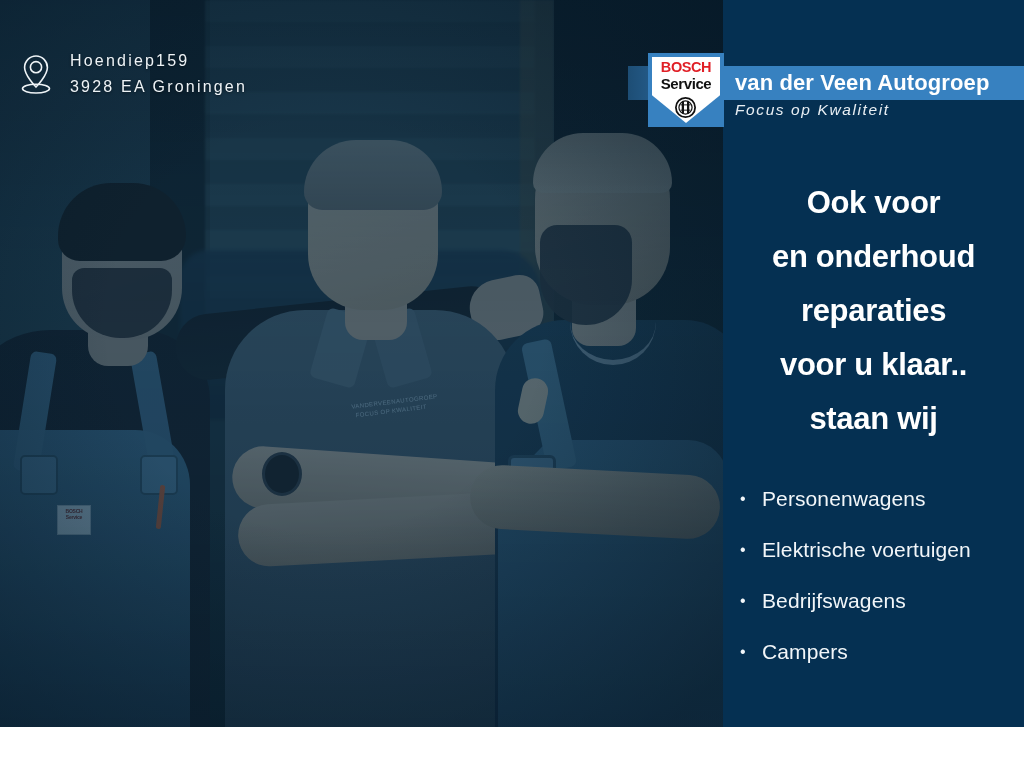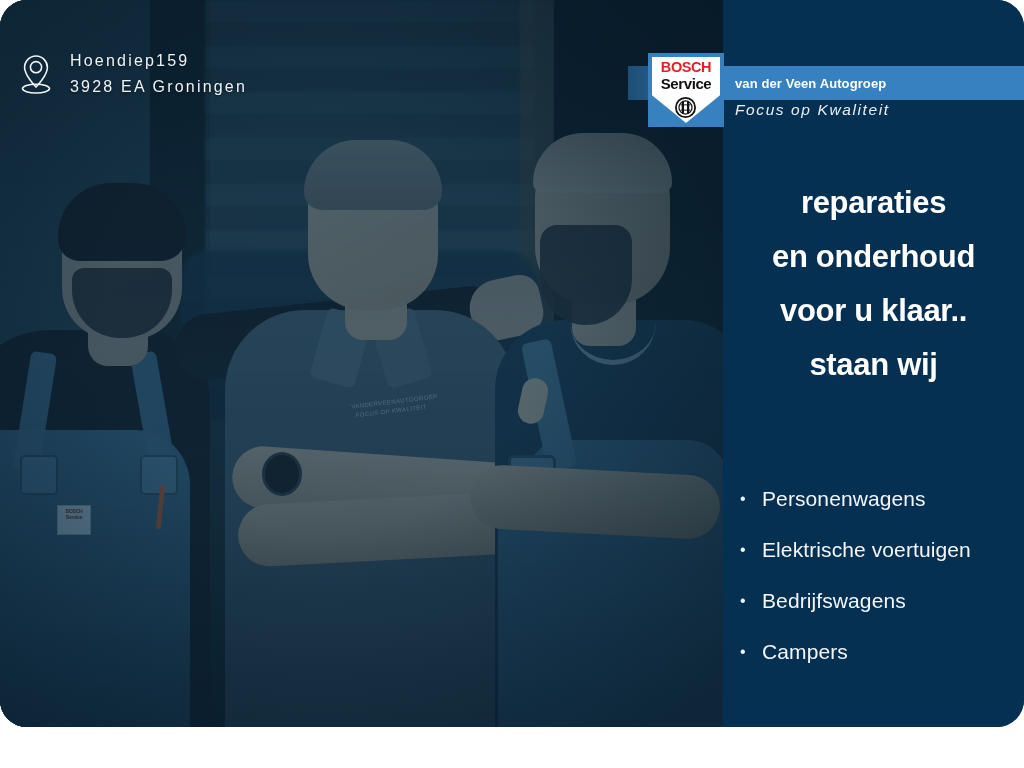--- a/index.html
+++ b/index.html
@@ -14,21 +14,20 @@
     font-family: "Liberation Sans", sans-serif;
   }
 
   
   #ad-banner {
     position: relative;
     width: 1024px;
     height: 727px;
     overflow: hidden;
     background: #0b2b3d;
-    border-radius: 27px;
   }
 
   
   #photo-area {
     position: absolute;
     left: 0; top: 0;
     width: 723px; height: 727px;
     overflow: hidden;
     background: #16323f;
   }
@@ -309,21 +308,21 @@
     width: 95px; height: 34px;
     background: linear-gradient(90deg, rgba(8,35,55,.55) 0%, rgba(55,129,192,0) 100%);
     z-index: 36;
   }
   #brand-name {
     position: absolute;
     left: 735px; top: 66px;
     width: 280px; height: 34px;
     display: flex; align-items: center;
     color: #ffffff;
-    font-size: 13px;
+    font-size: 22px;
     font-weight: bold;
     letter-spacing: .1px;
     z-index: 38;
   }
   #brand-tagline {
     position: absolute;
     left: 735px; top: 101px;
     width: 280px;
     color: #e8eef3;
     font-size: 15.5px;
@@ -499,22 +498,23 @@
       <circle cx="12" cy="12" r="7.5" fill="none" stroke="#111111" stroke-width="1.4"></circle>
       <path d="M9 6.2v11.6M15 6.2v11.6" stroke="#111111" stroke-width="2.6" stroke-linecap="round"></path>
       <path d="M6.2 9h11.6M6.2 15h11.6" stroke="#111111" stroke-width="1.1"></path>
     </svg>
   </div>
 
   <div id="brand-name">van der Veen Autogroep</div>
   <div id="brand-tagline">Focus op Kwaliteit</div>
 
   <div id="panel-headline">
+    <span class="hl-line">Ook voor</span>
+    <span class="hl-line">en onderhoud</span>
     <span class="hl-line">reparaties</span>
-    <span class="hl-line">en onderhoud</span>
     <span class="hl-line">voor u klaar..</span>
     <span class="hl-line">staan wij</span>
   </div>
 
   <ul id="service-list">
     <li>Personenwagens</li>
     <li>Elektrische voertuigen</li>
     <li>Bedrijfswagens</li>
     <li>Campers</li>
   </ul>

